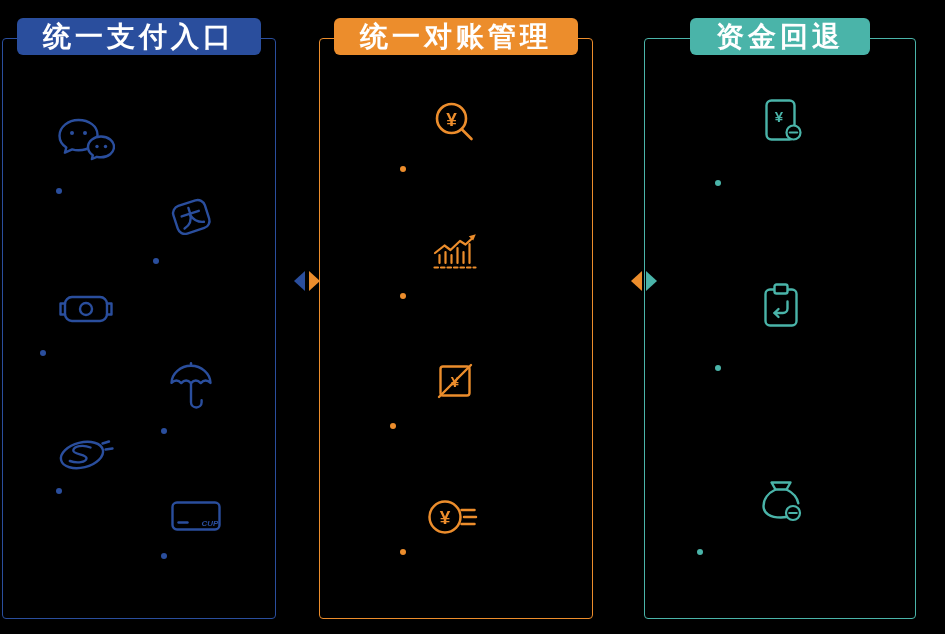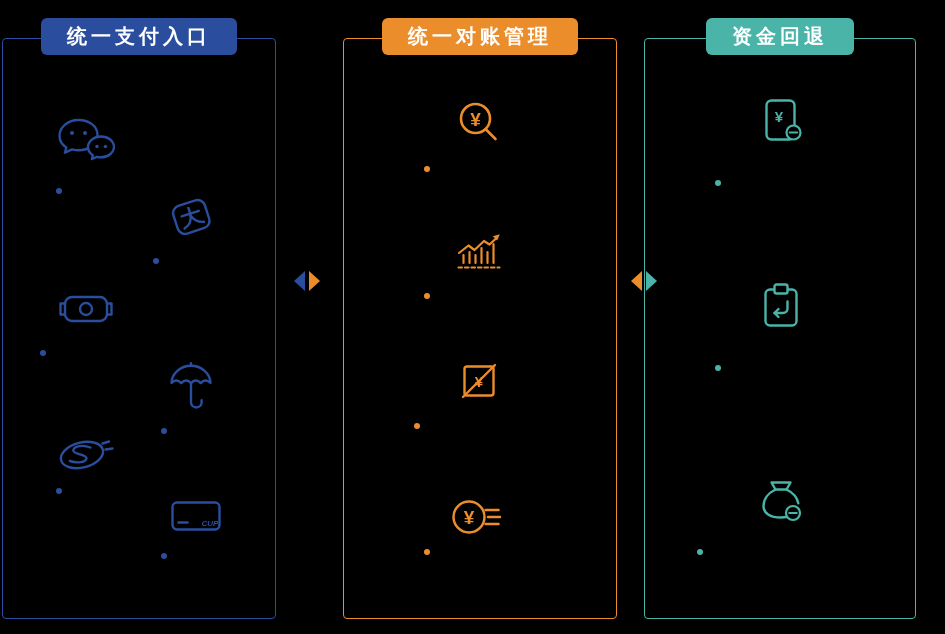--- a/index.html
+++ b/index.html
@@ -1,26 +1,26 @@
 <!DOCTYPE html>
 <html><head>
 <meta charset="utf-8">
 <style>
   html,body{margin:0;padding:0;background:#000;}
   #stage{position:relative;width:945px;height:634px;background:#000;
          font-family:"Liberation Sans",sans-serif;overflow:hidden;}
 
   .panel{position:absolute;top:38px;height:579px;border:1px solid;border-radius:4px;}
   .panel-0{left:2px;width:272px;border-color:var(--c0);}
-  .panel-1{left:343px;width:272px;border-color:var(--c1);text-decoration:underline;}
+  .panel-1{left:319px;width:272px;border-color:var(--c1);text-decoration:underline;}
   .panel-2{left:644px;width:270px;border-color:var(--c2);}
 
   .panel-title{position:absolute;top:-21px;left:50%;transform:translateX(-50%);
                padding:0 26px;height:37px;line-height:37px;border-radius:6px;
-               color:#fff;font-size:20px;font-weight:bold;letter-spacing:4px;
+               color:#fff;font-size:28px;font-weight:bold;letter-spacing:4px;
                white-space:nowrap;}
   .panel-0 .panel-title{background:var(--c0);}
   .panel-1 .panel-title{background:var(--c1);}
   .panel-2 .panel-title{background:var(--c2);}
 
   .icon{position:absolute;}
   .icon svg{display:block;}
   .p0{color:var(--c0);font-style:italic;} .p1{color:var(--c1);} .p2{color:var(--c2);}
 
   .dot{position:absolute;width:6px;height:6px;border-radius:50%;}

